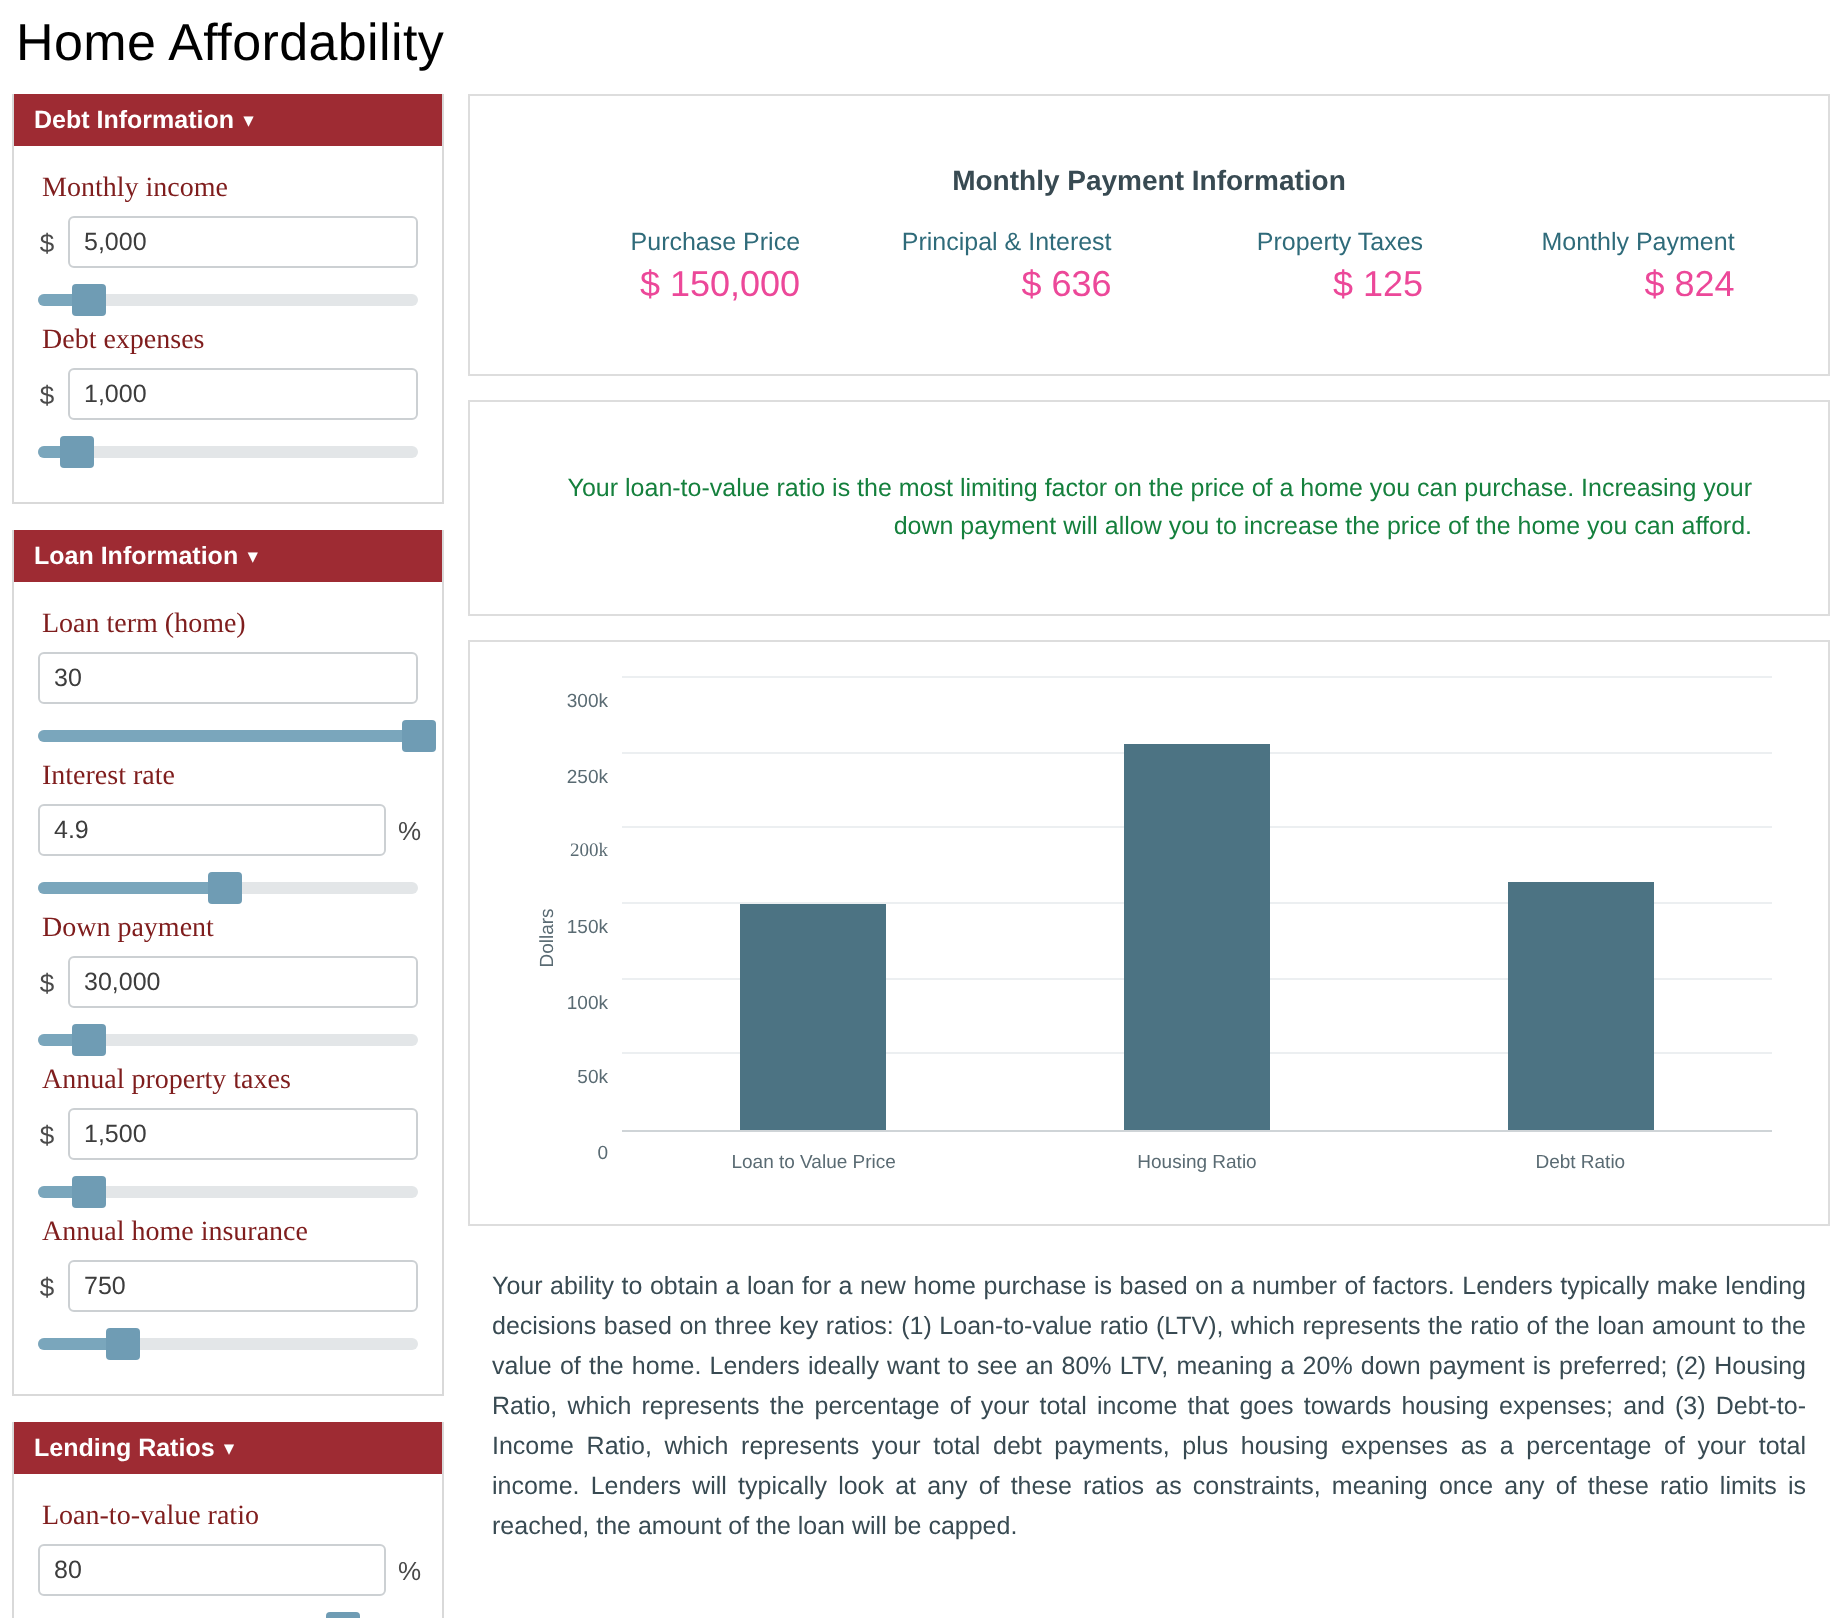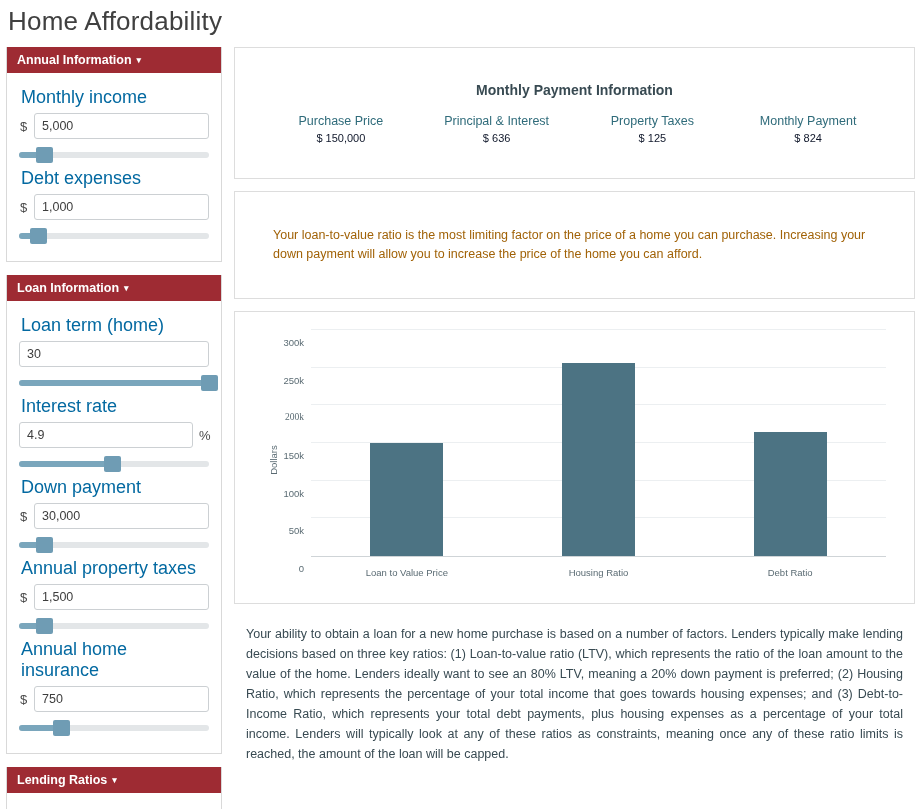--- a/index.html
+++ b/index.html
@@ -4,21 +4,21 @@
 <style>
   * { box-sizing: border-box; }
   html, body {
     margin: 0; padding: 0;
     background: #ffffff;
     font-family: "Liberation Sans", sans-serif;
   }
   body { width: 921px; height: 809px; position: relative; overflow: hidden; }
 
   #page-title {
-    color: #404040;
+    color: #000000;
     font-size: 26px;
     font-weight: normal;
     margin: 6px 0 10px 8px;
     letter-spacing: 0.2px;
   }
 
   .layout {
     display: flex;
     align-items: flex-start;
     padding: 0 6px 0 6px;
@@ -41,23 +41,24 @@
     font-weight: bold;
     padding: 6px 10px;
     display: flex;
     align-items: center;
     gap: 5px;
   }
   .caret { font-size: 9px; line-height: 1; }
   .panel-body { padding: 10px 12px 14px 12px; }
 
   .field-label {
-    color: #0369a1;
-    font-size: 18px;
+    color: #7f1d1d;
+    font-size: 14px;
     margin: 4px 0 5px 2px;
+    font-family: Liberation Serif, serif;
   }
   .input-row {
     display: flex;
     align-items: center;
     gap: 6px;
   }
   .affix {
     color: #4a4a4a;
     font-size: 13px;
     width: 9px;
@@ -123,37 +124,37 @@
     font-size: 14px;
     font-weight: bold;
     margin: 10px 0 16px 0;
   }
   .mpi-cols {
     display: flex;
     justify-content: space-around;
     align-items: flex-start;
     padding: 0 14px 10px 14px;
   }
-  .mpi-col { text-align: center; width: 19%; }
+  .mpi-col { text-align: right; width: 19%; }
   .mpi-label {
     color: #2f6b7a;
     font-size: 12.5px;
     line-height: 15px;
   }
   .mpi-value {
-    color: #0f172a;
-    font-size: 11px;
+    color: #ec4899;
+    font-size: 18px;
     margin-top: 3px;
   }
 
   .note {
-    color: #a16207;
+    color: #15803d;
     font-size: 12.5px;
     line-height: 19px;
-    text-align: left;
+    text-align: right;
     padding: 10px 24px;
   }
 
   
   .chart-card { padding: 10px 10px 6px 10px; }
   .chart-title {
     text-align: center;
     color: #384a52;
     font-size: 13px;
     margin: 8px 0 6px 0;
@@ -219,21 +220,21 @@
 <body>
 
 <h1 id="page-title">Home Affordability</h1>
 
 <div class="layout">
 
   <div class="sidebar">
 
     <div class="panel">
       <div class="panel-header">
-        <span>Annual Information</span>
+        <span>Debt Information</span>
         <span class="caret">▾</span>
       </div>
       <div class="panel-body">
 
         <div class="field-label">Monthly income</div>
         <div class="input-row">
           <span class="affix">$</span>
           <input class="txt" type="text" value="5,000" style="">
         </div>
         <div class="slider">

